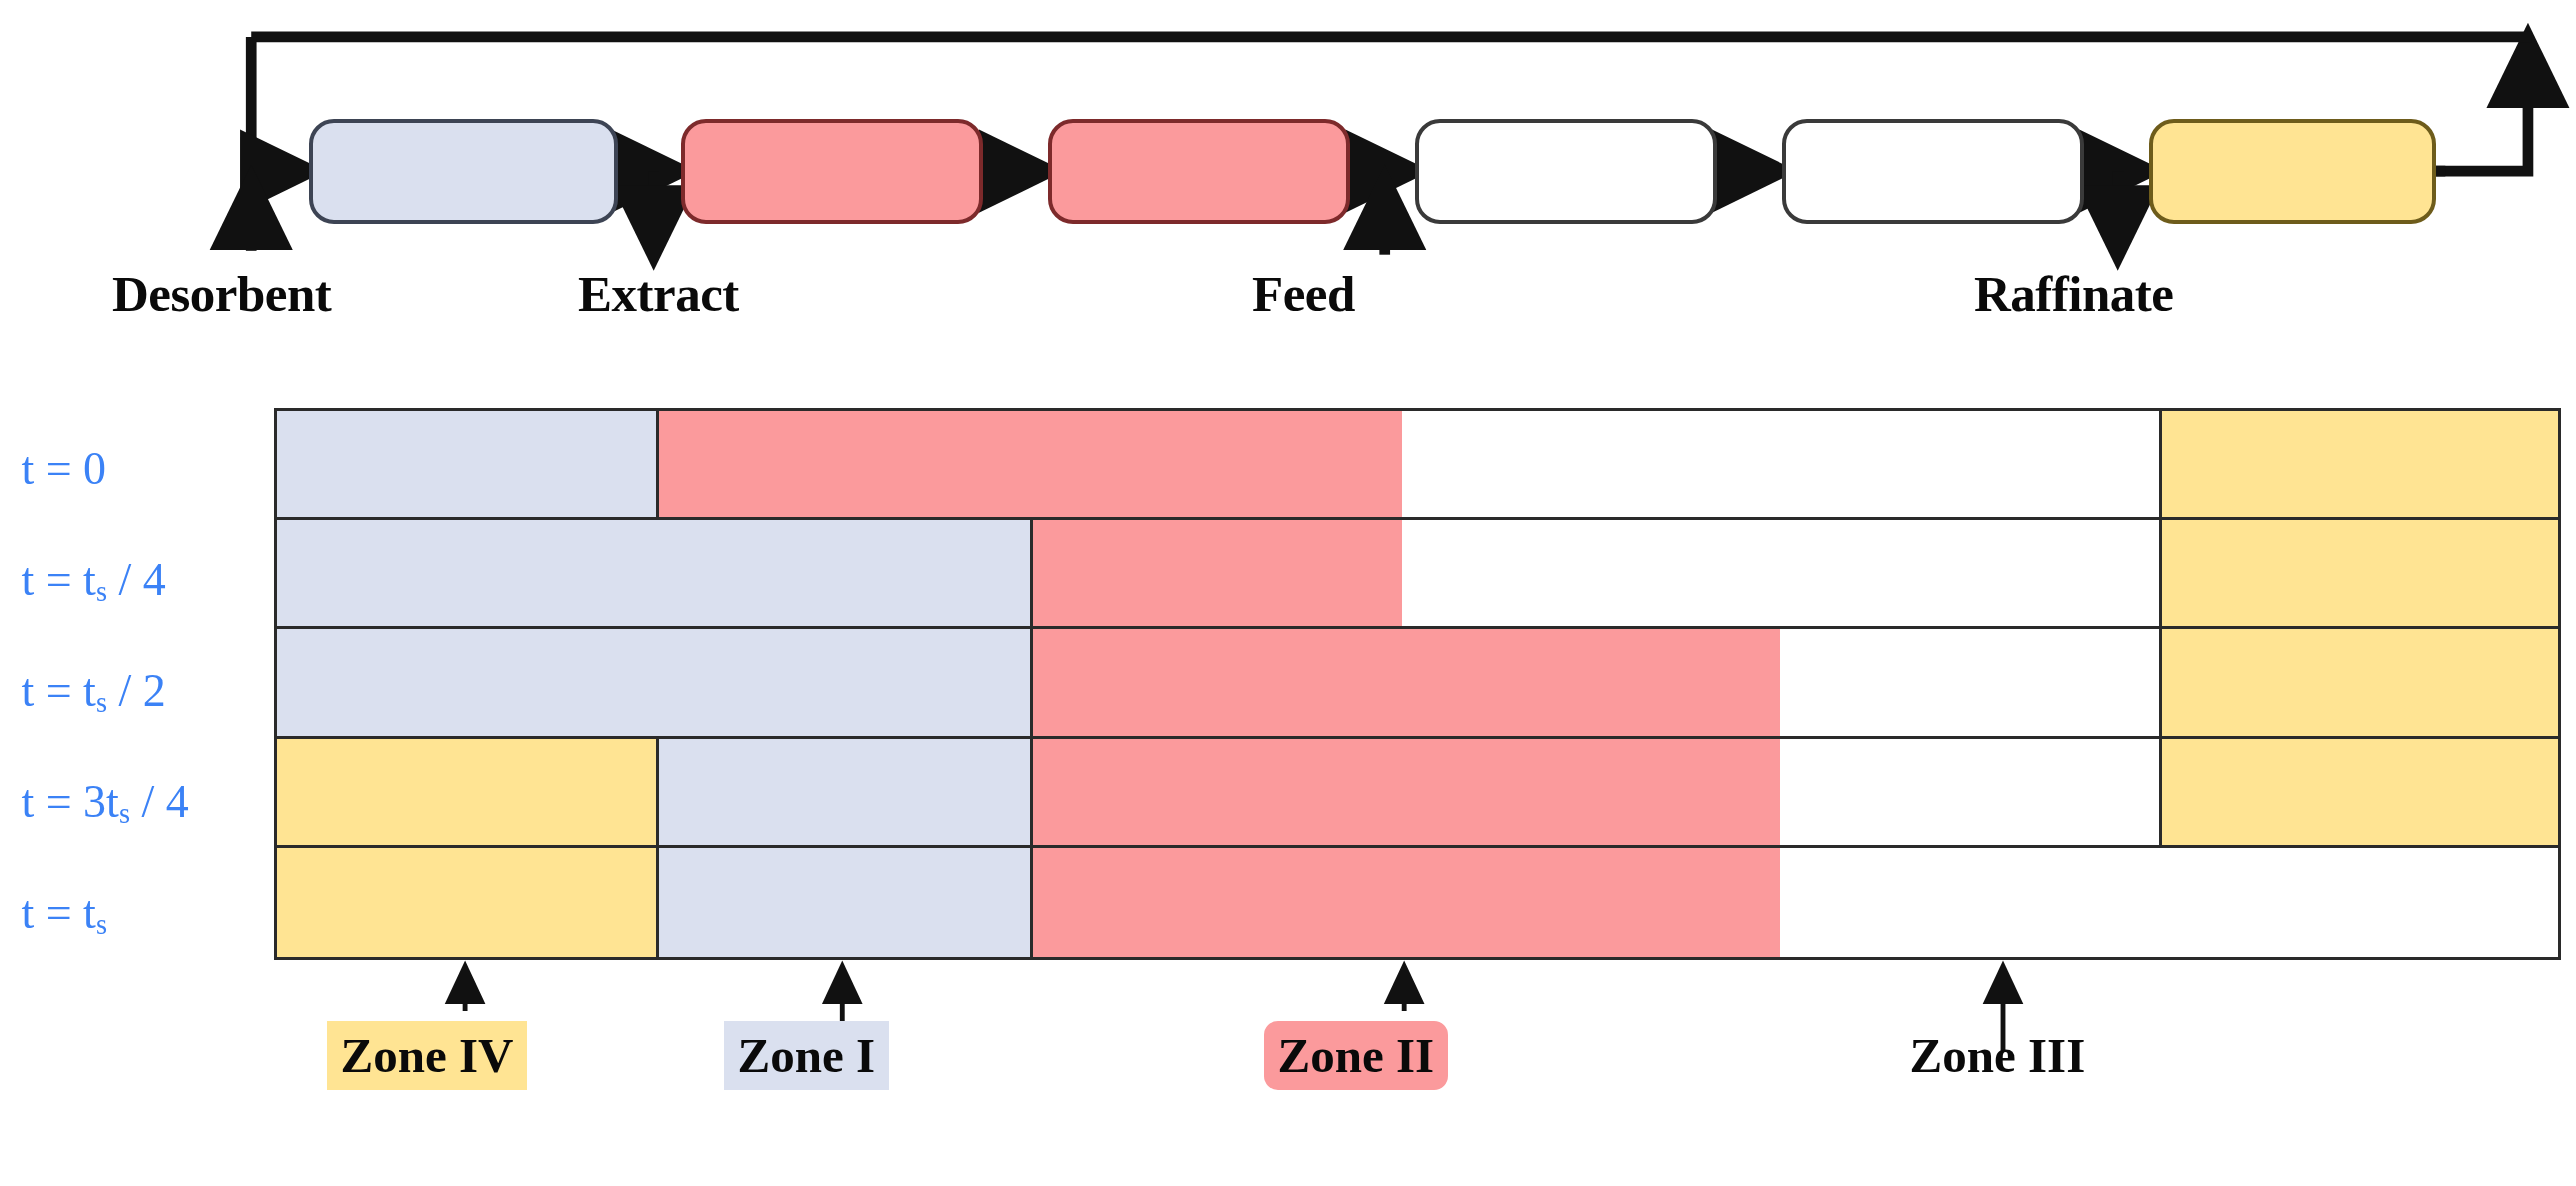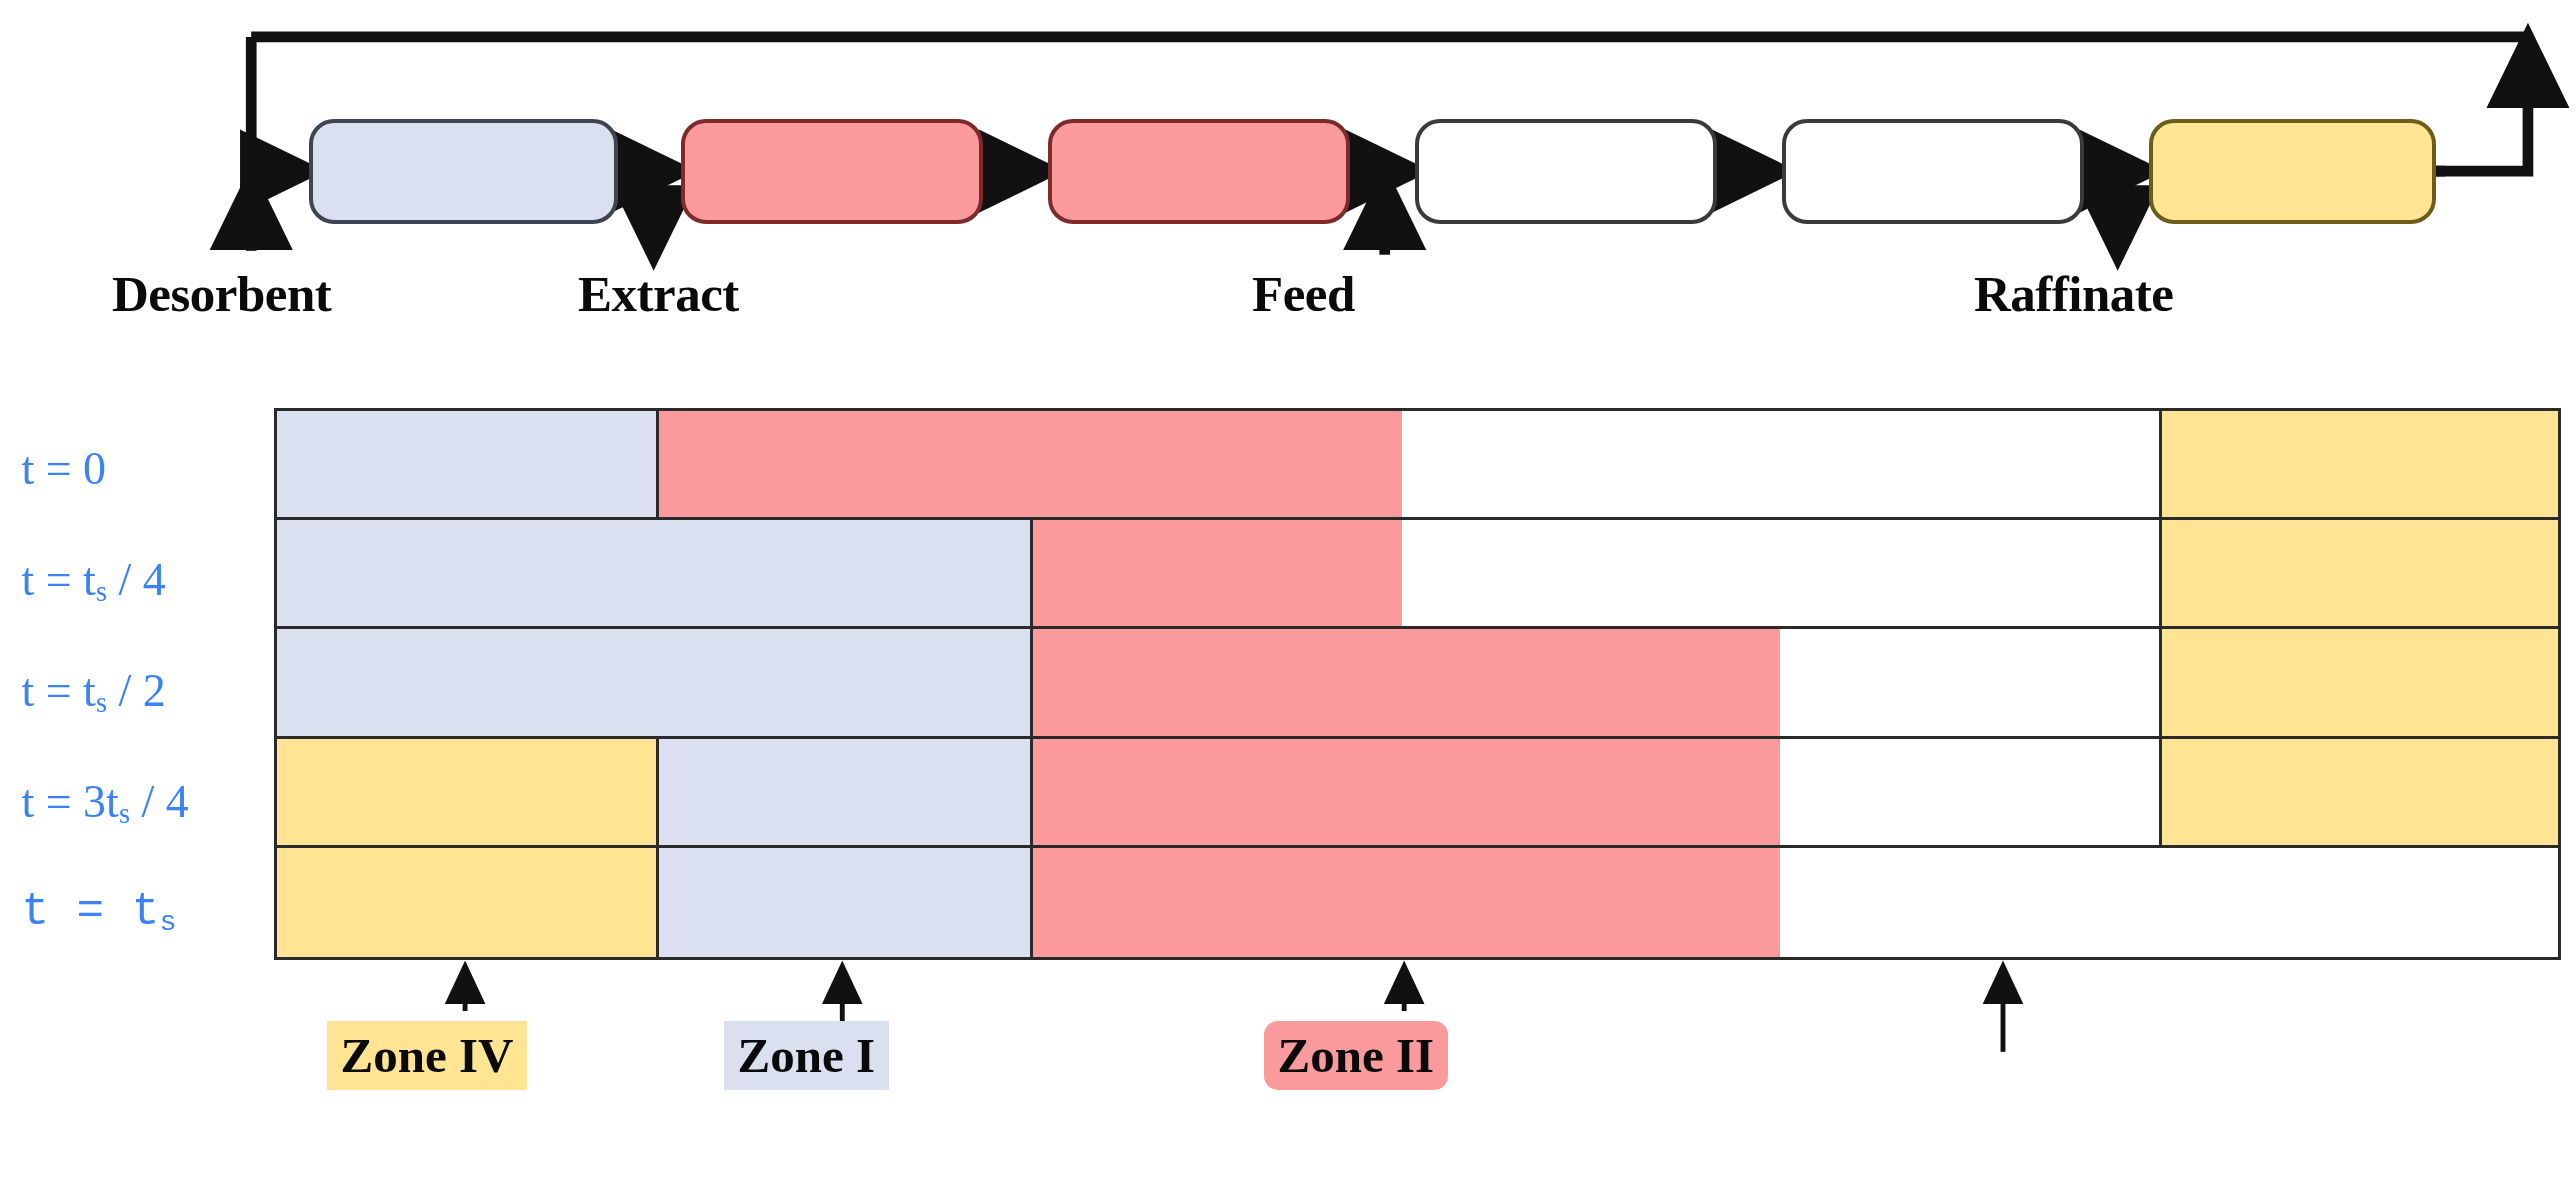--- a/index.html
+++ b/index.html
@@ -189,21 +189,21 @@
 
   <div class="stream-label" style="left:112px; top:265px;">Desorbent</div>
   <div class="stream-label" style="left:530px; top:265px;margin-left:48px;">Extract</div>
   <div class="stream-label" style="left:1252px; top:265px;">Feed</div>
   <div class="stream-label" style="left:1974px; top:265px;">Raffinate</div>
 
   <div class="time-label" style="top:442px;">t&nbsp;=&nbsp;0</div>
   <div class="time-label" style="top:553px;">t&nbsp;=&nbsp;t<sub>s</sub>&nbsp;/&nbsp;4</div>
   <div class="time-label" style="top:664px;">t&nbsp;=&nbsp;t<sub>s</sub>&nbsp;/&nbsp;2</div>
   <div class="time-label" style="top:775px;">t&nbsp;=&nbsp;3t<sub>s</sub>&nbsp;/&nbsp;4</div>
-  <div class="time-label" style="top:886px;font-family:Liberation Mono, monospace;">t&nbsp;=&nbsp;t<sub>s</sub></div>
+  <div class="time-label" style="top:886px;">t&nbsp;=&nbsp;t<sub>s</sub></div>
 
   <div id="grid">
 
     <div class="grid-row">
       <div class="seg s-blue" style="left:0%;    width:16.6%;"></div>
       <div class="seg s-red  div-left" style="left:16.6%; width:32.7%;"></div>
       <div class="seg s-white" style="left:49.3%; width:33.2%;"></div>
       <div class="seg s-yellow div-left" style="left:82.5%; width:17.5%;"></div>
     </div>
 
@@ -233,15 +233,16 @@
       <div class="seg s-yellow" style="left:0%;    width:16.6%;"></div>
       <div class="seg s-blue div-left" style="left:16.6%; width:16.4%;"></div>
       <div class="seg s-red  div-left" style="left:33.0%; width:32.9%;"></div>
       <div class="seg s-white" style="left:65.9%; width:34.1%;"></div>
     </div>
   </div>
 
   <div class="zone-chip z-yellow" style="left:327px;  top:1021px;">Zone IV</div>
   <div class="zone-chip z-blue" style="left:724px;  top:1021px;">Zone I</div>
   <div class="zone-chip z-red" style="left:1264px; top:1021px;">Zone II</div>
+  <div class="zone-chip z-none" style="left:1896px; top:1021px;">Zone III</div>
 
 </div>
 
 
 </body></html>

